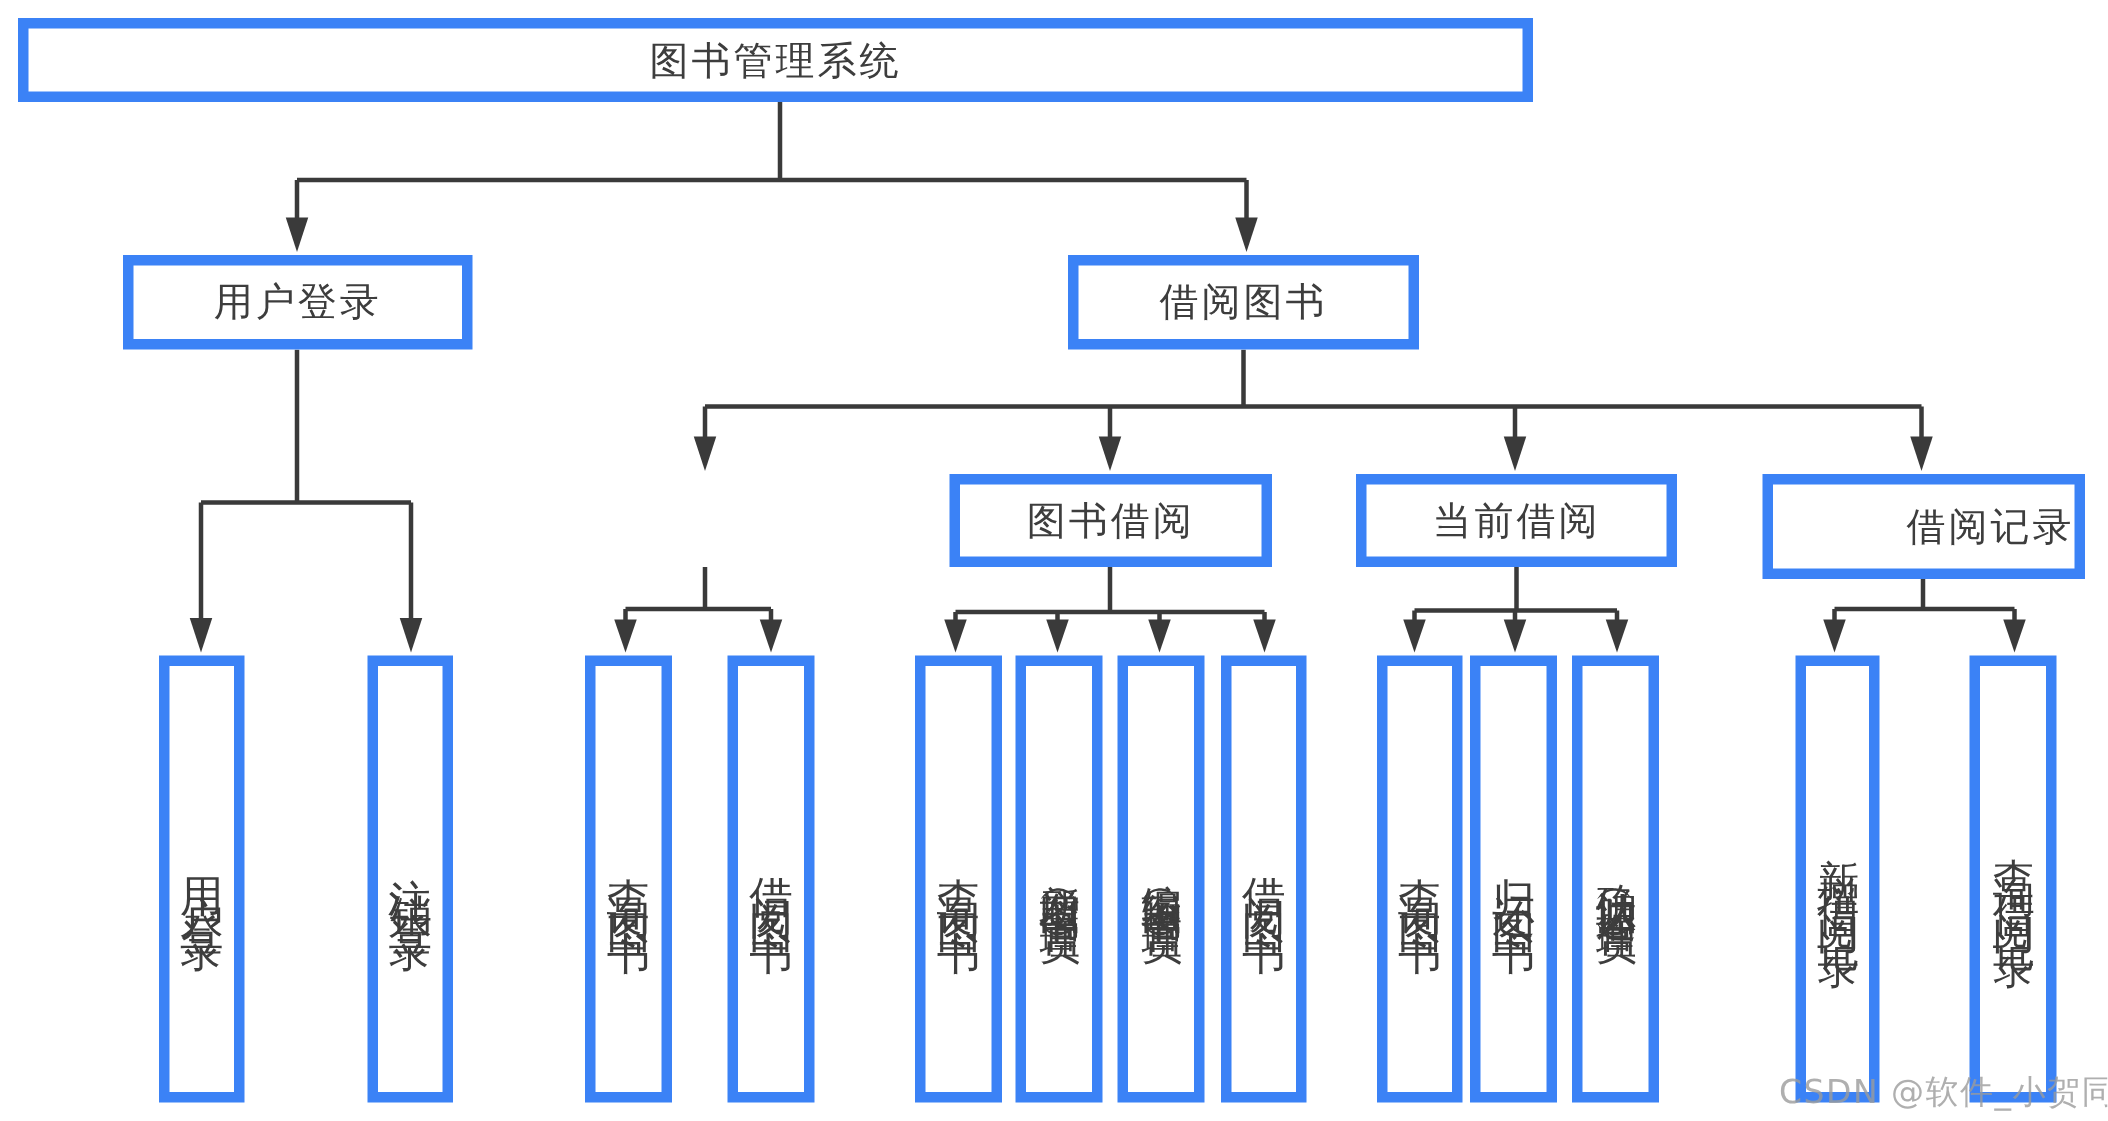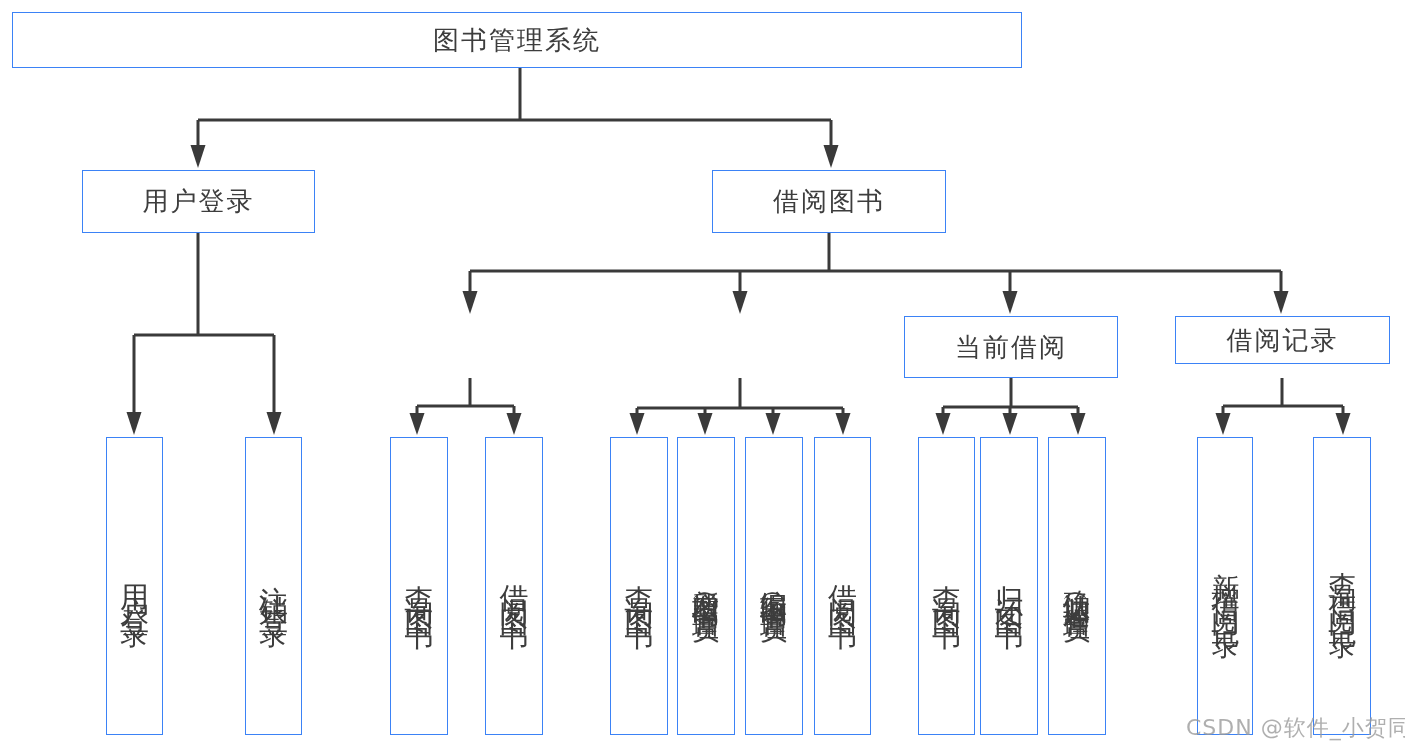--- a/index.html
+++ b/index.html
@@ -14,36 +14,36 @@
   }
   svg.connectors {
     position: absolute;
     left: 0; top: 0;
     width: 1405px; height: 747px;
     z-index: 1;
   }
   .node {
     position: absolute;
     box-sizing: border-box;
-    border: 1px solid #3b82f6;
+    border: 7px solid #3b82f6;
     background: #ffffff;
     display: flex;
     align-items: center;
     justify-content: center;
     z-index: 2;
     color: #3d3d3d;
   }
   .h-label { font-size: 26px; letter-spacing: 2px; white-space: nowrap; }
   .root-box   { left: 12px;  top: 12px;  width: 1010px; height: 56px; }
   .lvl2-a     { left: 82px;  top: 170px; width: 233px;  height: 63px; }
   .lvl2-b     { left: 712px; top: 170px; width: 234px;  height: 63px; }
   .lvl3-a     { left: 363px; top: 316px; width: 215px;  height: 62px; }
   .lvl3-b     { left: 633px; top: 316px; width: 215px;  height: 62px; }
   .lvl3-c     { left: 904px; top: 316px; width: 214px;  height: 62px; }
-  .lvl3-d     { left: 1175px;top: 316px; width: 215px;  height: 48px; }
+  .lvl3-d     { left: 1175px;top: 316px; width: 215px;  height: 70px; justify-content: flex-end; }
   .leaf { top: 437px; height: 298px; }
   .leaf-u1 { left: 106px;  width: 57px; }
   .leaf-u2 { left: 245px;  width: 57px; }
   .leaf-n1 { left: 390px;  width: 58px; }
   .leaf-n2 { left: 485px;  width: 58px; }
   .leaf-b1 { left: 610px;  width: 58px; }
   .leaf-b2 { left: 677px;  width: 58px; }
   .leaf-b3 { left: 745px;  width: 58px; }
   .leaf-b4 { left: 814px;  width: 57px; }
   .leaf-c1 { left: 918px;  width: 57px; }
@@ -113,20 +113,23 @@
     <span class="h-label">图书管理系统</span>
   </div>
 
   <div class="node lvl2-a">
     <span class="h-label">用户登录</span>
   </div>
   <div class="node lvl2-b">
     <span class="h-label">借阅图书</span>
   </div>
 
+  <div class="node lvl3-b">
+    <span class="h-label">图书借阅</span>
+  </div>
   <div class="node lvl3-c">
     <span class="h-label">当前借阅</span>
   </div>
   <div class="node lvl3-d">
     <span class="h-label">借阅记录</span>
   </div>
 
   <div class="node leaf leaf-u1">
     <span class="v-label vt4">用户登录</span>
   </div>

